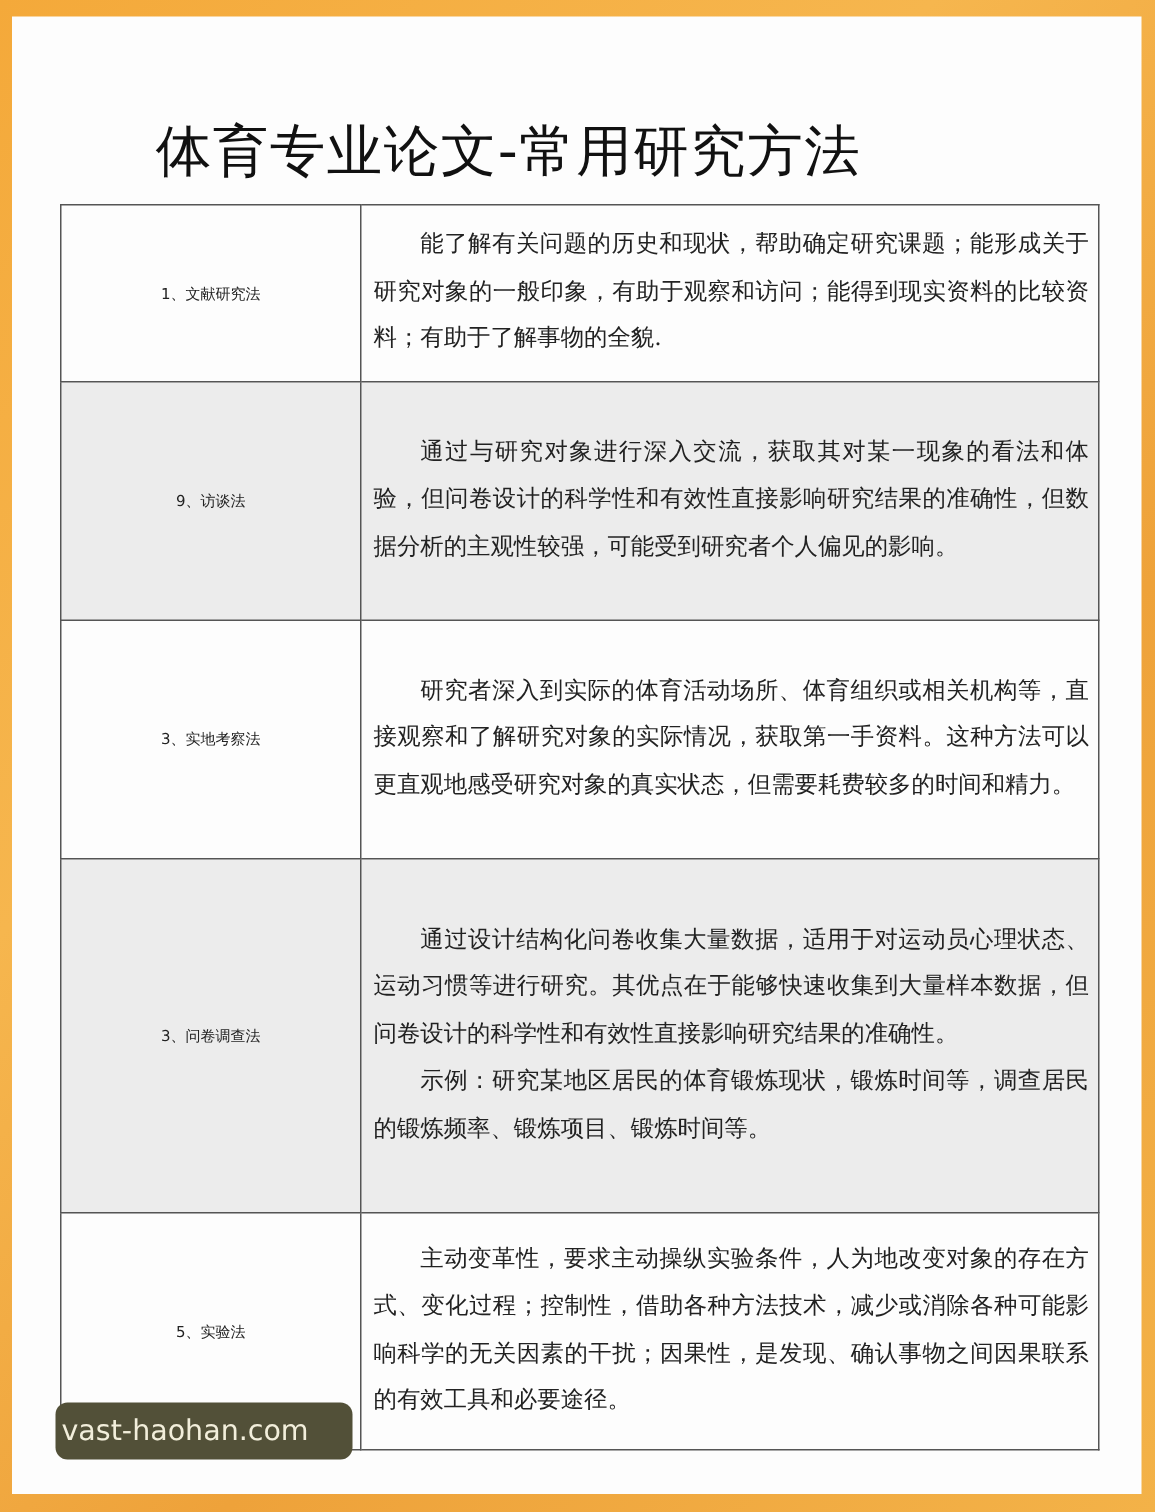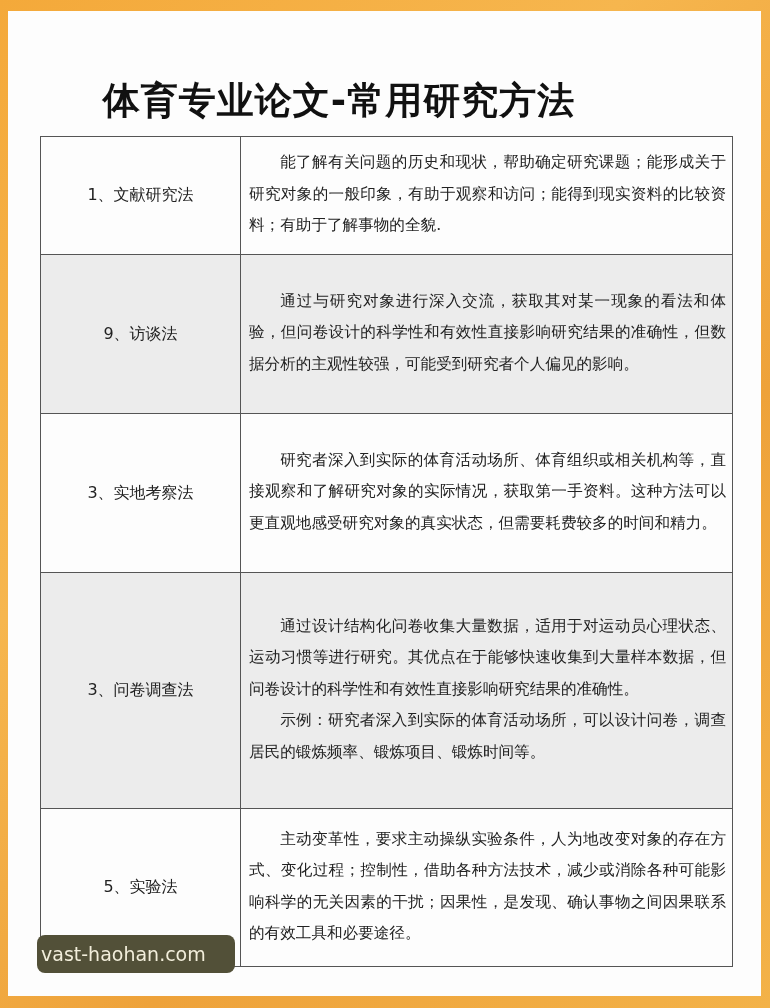--- a/index.html
+++ b/index.html
@@ -9,33 +9,33 @@
       position: relative;
       font-family: "DejaVu Serif", "Liberation Serif", serif;
     }
     .card {
       position: absolute; left: 8px; top: 11px; width: 753px; height: 985px;
       background: #fdfdfd;
     }
     .title {
       position: absolute; left: 0; top: 76px; width: 678px; text-align: center;
       font-family: "DejaVu Sans", "Liberation Sans", sans-serif;
-      font-weight: bold; font-size: 37px; color: #111; letter-spacing: 1px;
+      font-weight: normal; font-size: 37px; color: #111; letter-spacing: 1px;
     }
     table.methods {
       position: absolute; left: 40px; top: 136px; width: 693px;
       border-collapse: collapse; table-layout: fixed;
     }
     table.methods td {
       border: 1.5px solid #555; vertical-align: middle;
     }
     td.name {
       width: 197px; text-align: center;
       font-family: "DejaVu Sans", "Liberation Sans", sans-serif;
-      font-size: 16px; color: #222;
+      font-size: 10px; color: #222;
     }
     td.desc {
       padding: 4px 6px 6px 8px;
       font-size: 15.6px; line-height: 31.5px; color: #222;
       text-align: justify;
       margin-top: 40px;
     }
     tr.gray td { background: #ececec; }
     tr.white td { background: #fdfdfd; }
     p.para { margin: 0; text-indent: 2em; }
@@ -70,21 +70,21 @@
     <tr class="white" style="height:159px;">
       <td class="name">3、实地考察法</td>
       <td class="desc">
         <p class="para">研究者深入到实际的体育活动场所、体育组织或相关机构等，直接观察和了解研究对象的实际情况，获取第一手资料。这种方法可以更直观地感受研究对象的真实状态，但需要耗费较多的时间和精力。</p>
       </td>
     </tr>
     <tr class="gray" style="height:236px;">
       <td class="name">3、问卷调查法</td>
       <td class="desc">
         <p class="para">通过设计结构化问卷收集大量数据，适用于对运动员心理状态、运动习惯等进行研究。其优点在于能够快速收集到大量样本数据，但问卷设计的科学性和有效性直接影响研究结果的准确性。</p>
-        <p class="para">示例：研究者深入到实际的体育活动场所，可以设计问卷，调查居民的锻炼频率、锻炼项目、锻炼时间等。</p>
+        <p class="para">示例：研究某地区居民的体育锻炼现状，锻炼时间等，调查居民的锻炼频率、锻炼项目、锻炼时间等。</p>
       </td>
     </tr>
     <tr class="white" style="height:158px;">
       <td class="name">5、实验法</td>
       <td class="desc">
         <p class="para">主动变革性，要求主动操纵实验条件，人为地改变对象的存在方式、变化过程；控制性，借助各种方法技术，减少或消除各种可能影响科学的无关因素的干扰；因果性，是发现、确认事物之间因果联系的有效工具和必要途径。</p>
       </td>
     </tr>
   </tbody>
 </table>

